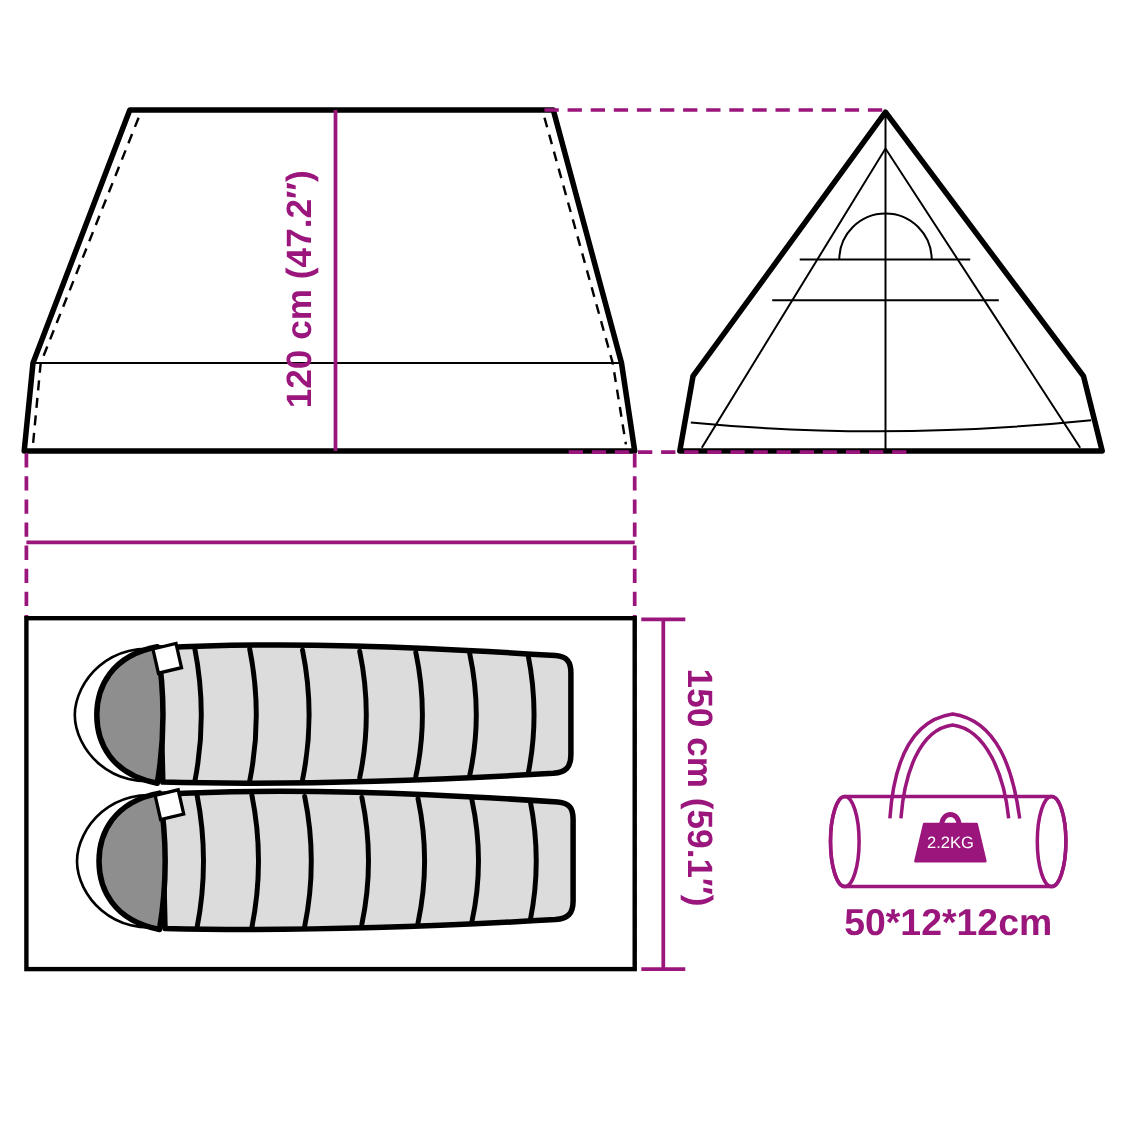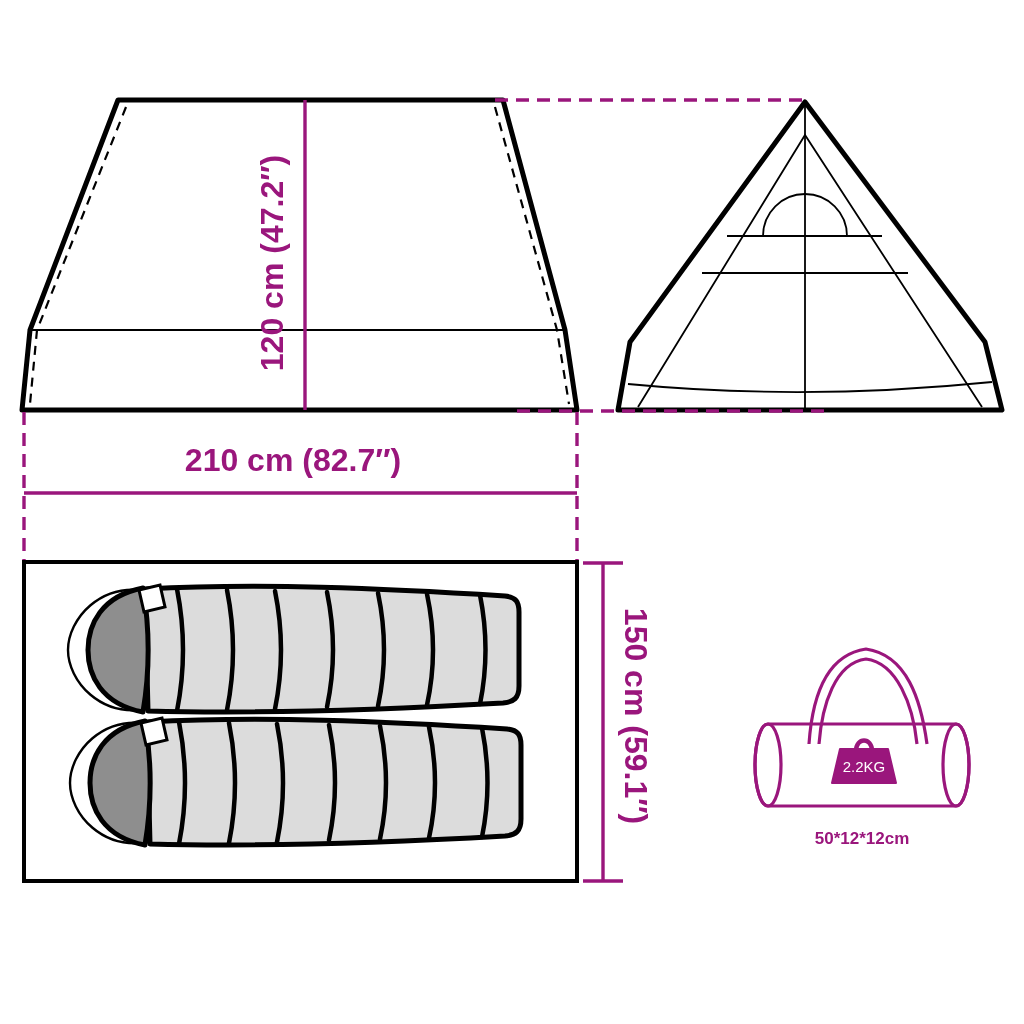--- a/index.html
+++ b/index.html
@@ -25,21 +25,21 @@
   .dash-blk{stroke-width:2.2;stroke-dasharray:9 7;}
   
   .dim-label{
     position:absolute;display:flex;align-items:center;justify-content:center;
     color:var(--accent);font-weight:bold;font-size:32px;white-space:nowrap;
   }
   .rot-ccw{transform:rotate(-90deg);}
   .rot-cw{transform:rotate(90deg);}
   .bag-size-label{
     position:absolute;display:flex;align-items:center;justify-content:center;
-    color:var(--accent);font-weight:bold;font-size:17px;white-space:nowrap;
+    color:var(--accent);font-weight:bold;font-size:34px;white-space:nowrap;
   }
   .weight-label{
     position:absolute;display:flex;align-items:center;justify-content:center;
     color:#ffffff;font-weight:normal;font-size:15px;white-space:nowrap;
   }
 </style>
 </head>
 <body>
 
 <div class="canvas">
@@ -111,20 +111,19 @@
       <path class="s-accent w-bag f-none" d="M819,744 C822,705 835,663 866,659 C897,663 913,705 917,744"></path>
       <g>
         <path class="s-accent f-none" stroke-width="4.5" d="M856,751 C856,737 872,737 872,751"></path>
         <path class="s-accent f-accent" stroke-width="2" stroke-linejoin="round" d="M840,749 L888,749 L896,783 L832,783 Z"></path>
       </g>
     </g>
   </svg>
 
   <div class="dim-label rot-ccw" style="left:112px;top:243px;width:320px;height:40px;">120 cm (47.2″)</div>
 
-  <div class="dim-label" style="left:143px;top:440px;width:300px;height:40px;">210 cm (82.7″)</div>
 
   <div class="dim-label rot-cw" style="left:476px;top:696px;width:320px;height:40px;">150 cm (59.1″)</div>
 
   <div class="weight-label" style="left:814px;top:753px;width:100px;height:26px;">2.2KG</div>
 
   <div class="bag-size-label" style="left:712px;top:822px;width:300px;height:34px;">50*12*12cm</div>
 </div>
 
 </body></html>

